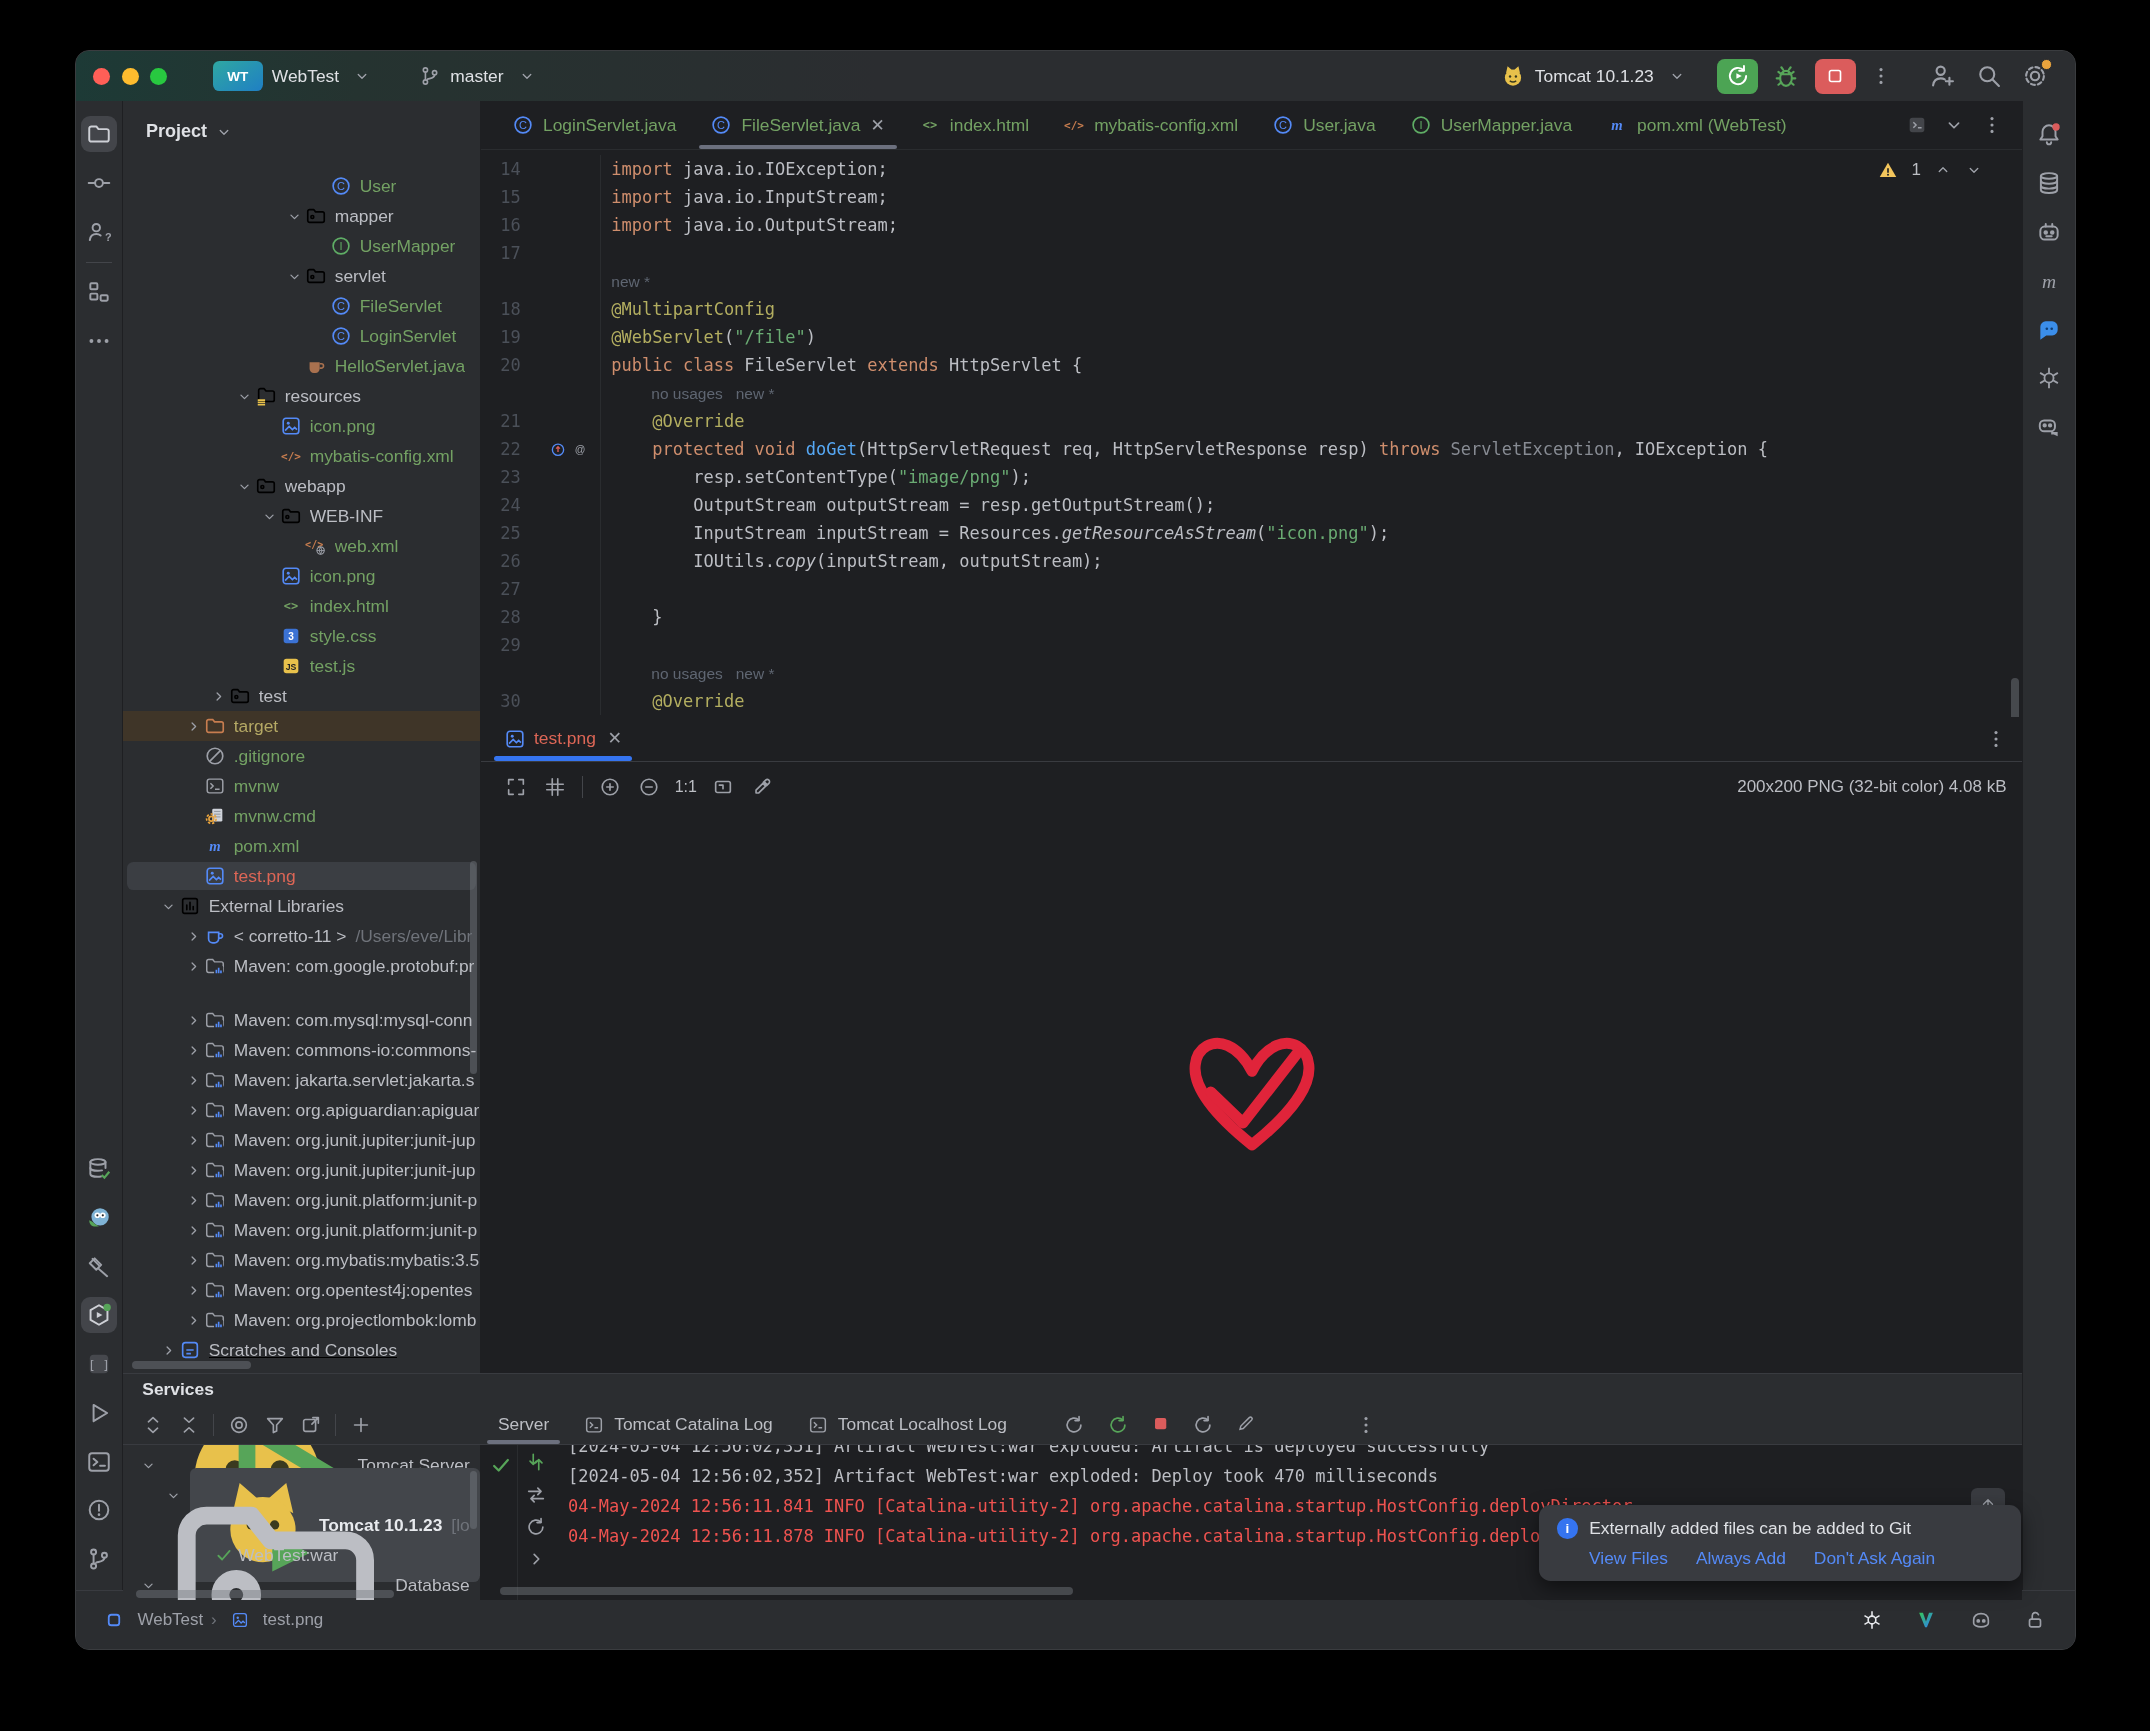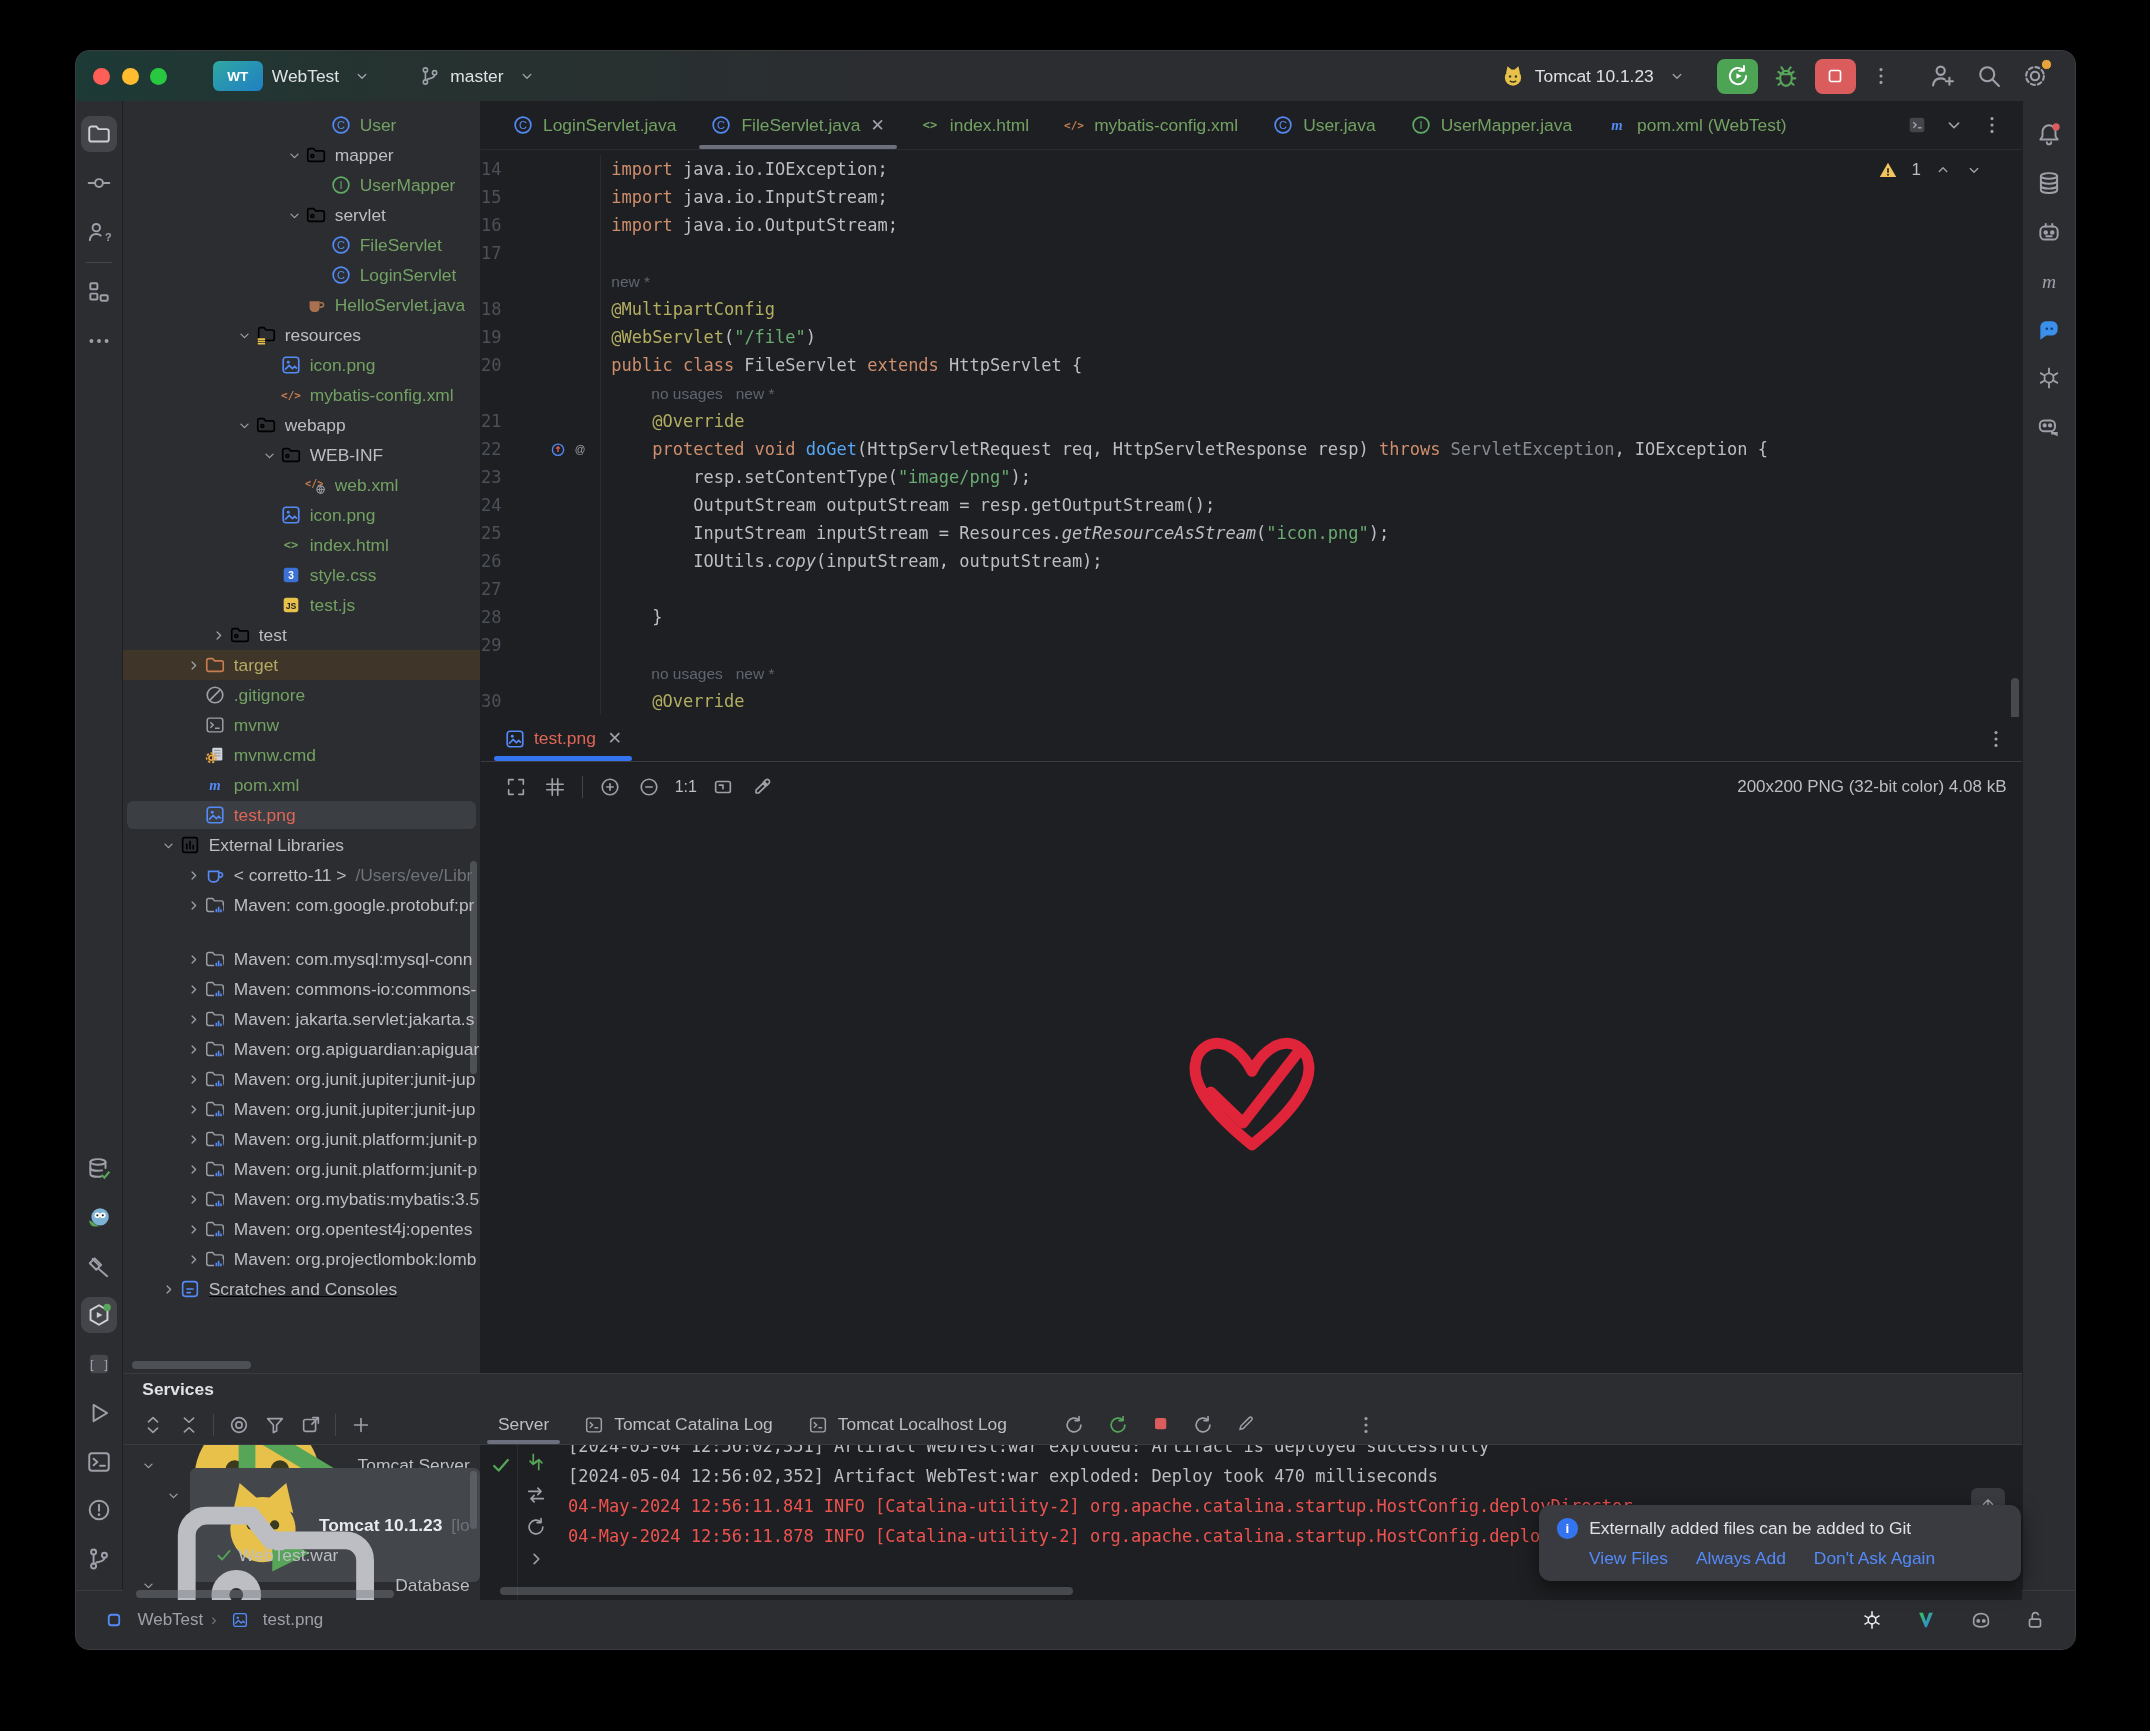--- a/index.html
+++ b/index.html
@@ -59,21 +59,21 @@
   .etab{display:flex;align-items:center;padding:0 17px;position:relative;font-size:17.4px;color:#73A163;}
   .etab .ic{margin-right:9px;}
   .etab .close{color:#9DA0A8;margin-left:10.3px;font-size:17px;}
   .etab.active::after{content:"";position:absolute;left:5.2px;right:5.2px;bottom:0;height:4.5px;border-radius:2.6px;background:#6C707E;}
   #tabActions{margin-left:auto;display:flex;align-items:center;padding-right:11.6px;color:#9DA0A8;}
   #tabActions .ic{margin:0 7.7px;}
   
   #codeArea{flex:1;position:relative;overflow:hidden;font-family:"DejaVu Sans Mono",monospace;font-size:17px;padding-top:5.2px;}
   .crow{display:flex;height:28px;line-height:28px;white-space:pre;}
   .gut{flex:0 0 119px;display:flex;color:#4B5059;}
-  .lnum{flex:0 0 59px;text-align:left;}
+  .lnum{flex:0 0 59px;text-align:center;}
   .lmark{flex:1;display:flex;align-items:center;justify-content:flex-start;padding-left:9px;gap:3.9px;}
   .ccode{flex:1;border-left:0.6px solid #2A2C2F;padding-left:10.3px;overflow:hidden;}
   .tk-t{color:#BCBEC4;} .tk-k{color:#CF8E6D;} .tk-s{color:#6AAB73;} .tk-a{color:#B3AE60;}
   .tk-m{color:#56A8F5;} .tk-d{color:#878B93;} .tk-i{color:#BCBEC4;font-style:italic;}
   .chint{color:#5F6672;font-size:15.5px;font-family:"Liberation Sans",sans-serif;}
   #warnWidget{position:absolute;right:39px;top:9px;display:flex;align-items:center;gap:13px;color:#9DA0A8;font-size:17px;z-index:5;}
   #warnWidget .cnt{color:#BCBEC4;font-family:"Liberation Sans",sans-serif;}
   
   #ptabs{height:45px;flex:0 0 45px;display:flex;align-items:stretch;border-bottom:0.6px solid #393B40;padding-left:10.3px;}
   .ptab{display:flex;align-items:center;padding:0 13px;position:relative;font-size:17.4px;color:#DD6656;}
@@ -390,20 +390,28 @@
               </svg>
             </span>
           </div>
         </div>
     </div>
 
     <div id="center">
       <div id="editRow">
 
         <div id="project">
+          <div id="projHead">
+            <span>Project</span>
+            <span class="ic ic28">
+                <svg viewBox="0 0 24 24">
+                  <path d="M7 10l5 5 5-5" fill="none" stroke="currentColor" stroke-width="1.8" stroke-linecap="round" stroke-linejoin="round"></path>
+                </svg>
+              </span>
+          </div>
           <div id="ptree">
               <div class="trow" style="padding-left: 185px;">
                 <span class="noarrow"></span>
                 <span class="ic ticon">
                   <svg viewBox="0 0 24 24" style="font-size:27px">
                     <circle cx="12" cy="12" r="8.6" fill="none" stroke="#548AF7" stroke-width="1.8"></circle>
                     <text x="12" y="16.2" text-anchor="middle" font-size="12" font-family="Liberation Sans" fill="#548AF7">C</text>
                   </svg>
                 </span>
                 <span class="lbl t-green">User</span>

